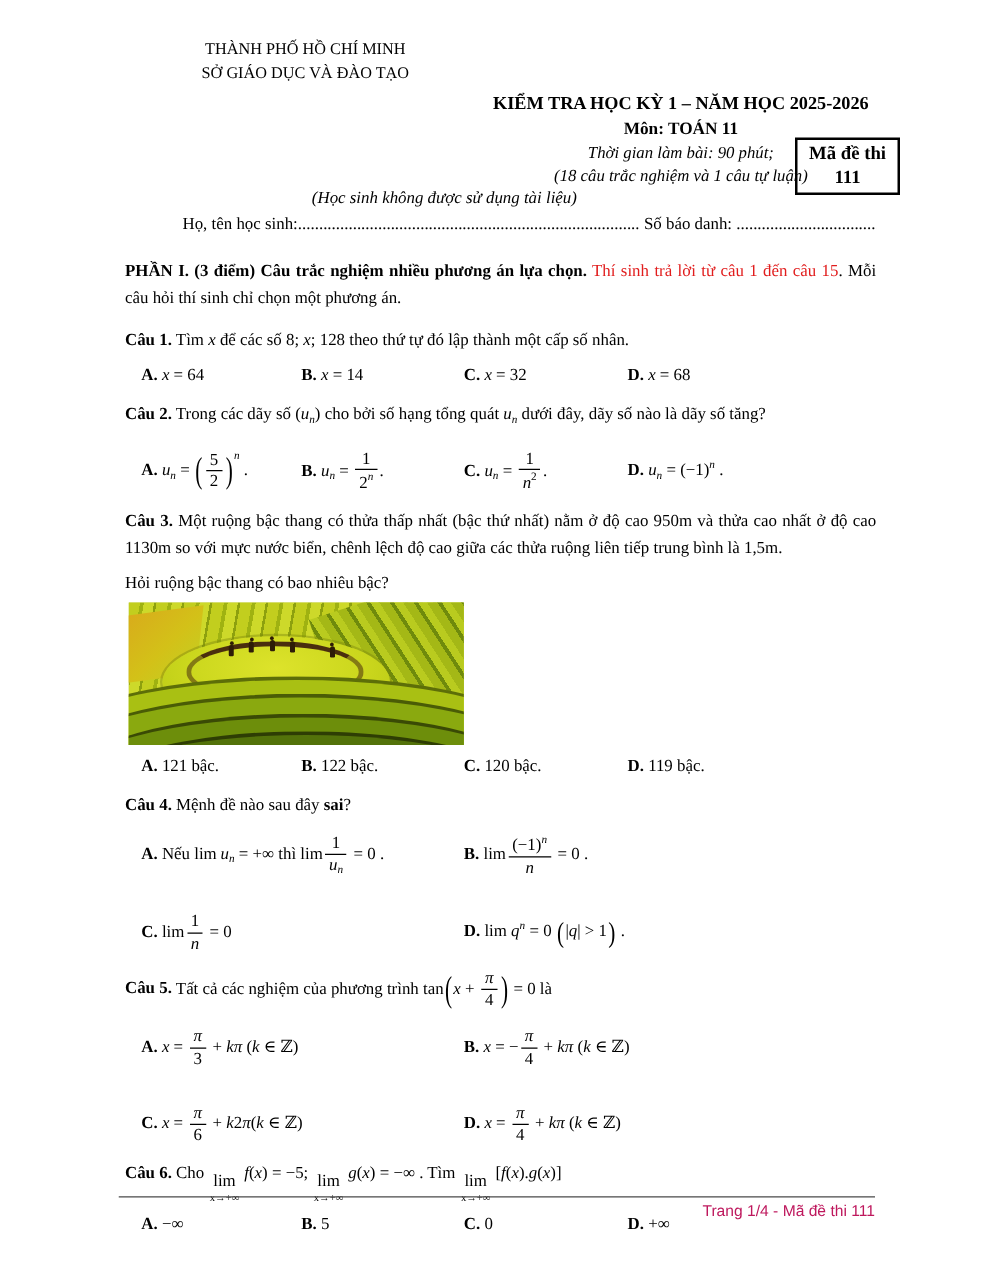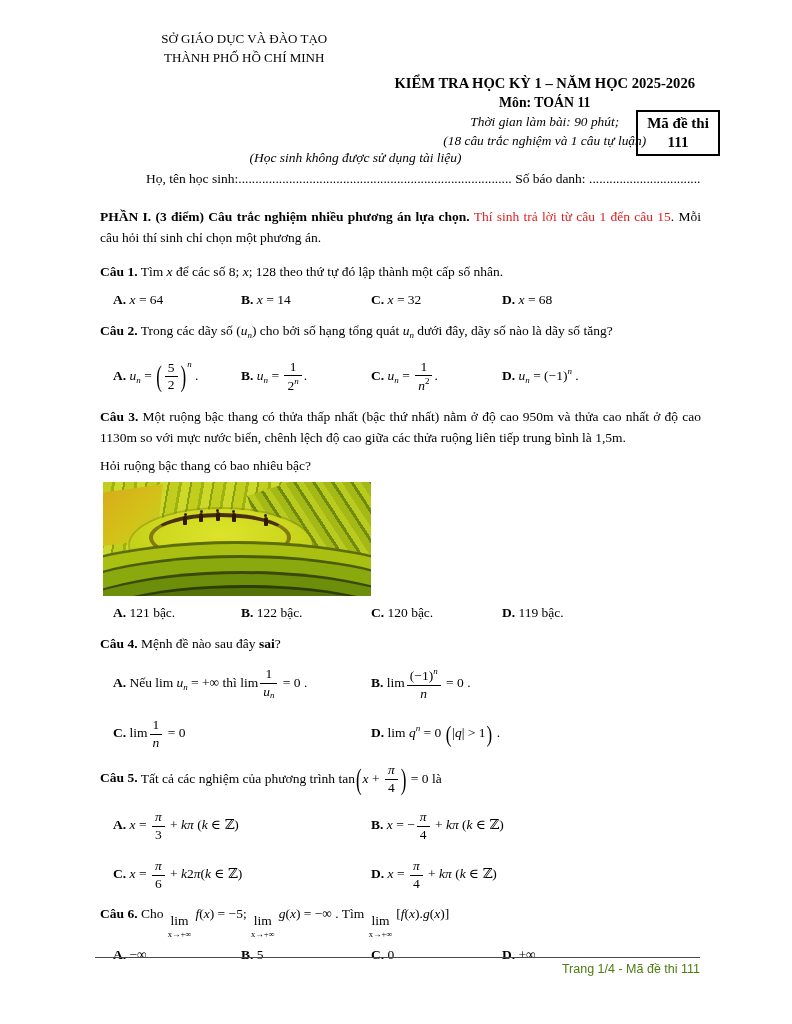--- a/index.html
+++ b/index.html
@@ -25,21 +25,21 @@
   .part1{margin-top:20px;text-align:justify;line-height:1.55;}
   .part1 .pb{font-weight:bold;}
   .part1 .pr{color:#e11d1d;}
   
   .q{margin-top:13px;}
   .qstem-line{text-align:justify;line-height:1.55;}
   .qnum{font-weight:bold;}
   .qstem2{margin-top:9px;}
   .opts{display:grid;padding-left:13px;margin-top:9px;align-items:baseline;}
   .opts4{grid-template-columns:128px 130px 131px 1fr;}
-  .opts2{grid-template-columns:258px 1fr;row-gap:16px;}
+  .opts2{grid-template-columns:258px 1fr;row-gap:28px;}
   .olabel{font-weight:bold;}
   .qn2 .opts{margin-top:16px;margin-bottom:4px;}
   .qn4 .opts{margin-top:12px;}
   .qn5 .opts{margin-top:14px;}
   
   .mi{font-style:italic;}
   .mb{font-weight:bold;}
   .msub{font-size:9px;vertical-align:-3px;}
   .msup{font-size:9px;vertical-align:6px;}
   .msup.hi{vertical-align:13px;}
@@ -66,30 +66,30 @@
   .tt-r4{left:-12%;top:90%;width:130%;height:80%;background:#53720a;border-top:3px solid #2e3d04;}
   .tt-people i{position:absolute;display:block;width:4px;height:9px;background:#2e1c07;border-radius:2px 2px 1px 1px;}
   .tt-people i::before{content:"";position:absolute;top:-3px;left:0.5px;width:3px;height:3px;border-radius:50%;background:#2e1c07;}
   .tt-people i:nth-of-type(1){left:30%;top:30%;}
   .tt-people i:nth-of-type(2){left:36%;top:27%;}
   .tt-people i:nth-of-type(3){left:42%;top:26%;}
   .tt-people i:nth-of-type(4){left:48%;top:27%;}
   .tt-people i:nth-of-type(5){left:60%;top:31%;}
   
   .footer-rule{position:absolute;left:95px;right:92px;top:957px;border-top:1.5px solid #4a4a4a;}
-  .footer-text{position:absolute;right:92px;top:962px;font-family:"Liberation Sans","DejaVu Sans",sans-serif;font-size:12.5px;color:#4d7c0f;}
+  .footer-text{position:absolute;right:92px;top:962px;font-family:"Liberation Sans","DejaVu Sans",sans-serif;font-size:12.5px;color:#be185d;}
 </style>
 </head>
 <body>
 
 <div class="page">
   <div class="hdr">
     <div class="h-left">
+      <div>THÀNH PHỐ HỒ CHÍ MINH</div>
       <div>SỞ GIÁO DỤC VÀ ĐÀO TẠO</div>
-      <div>THÀNH PHỐ HỒ CHÍ MINH</div>
     </div>
     <div class="h-right">
       <div class="t1">KIỂM TRA HỌC KỲ 1 – NĂM HỌC 2025-2026</div>
       <div class="t2">Môn: TOÁN 11</div>
       <div class="t3">Thời gian làm bài: 90 phút;</div>
       <div class="t4">(18 câu trắc nghiệm và 1 câu tự luận)</div>
     </div>
   </div>
 
   <div class="code-box">

